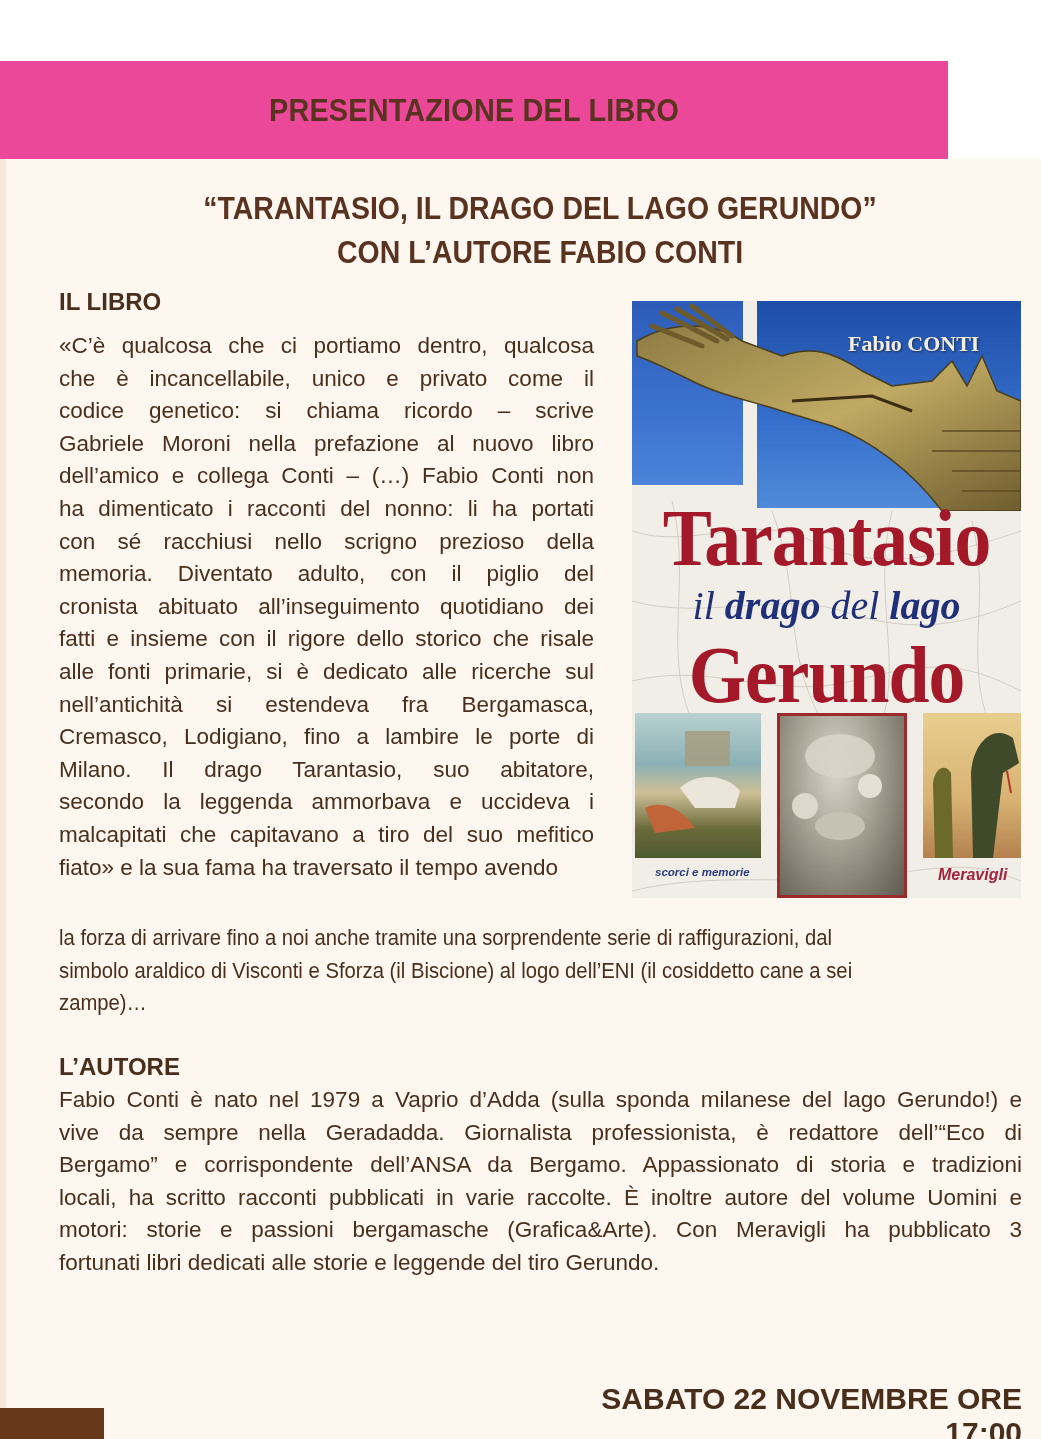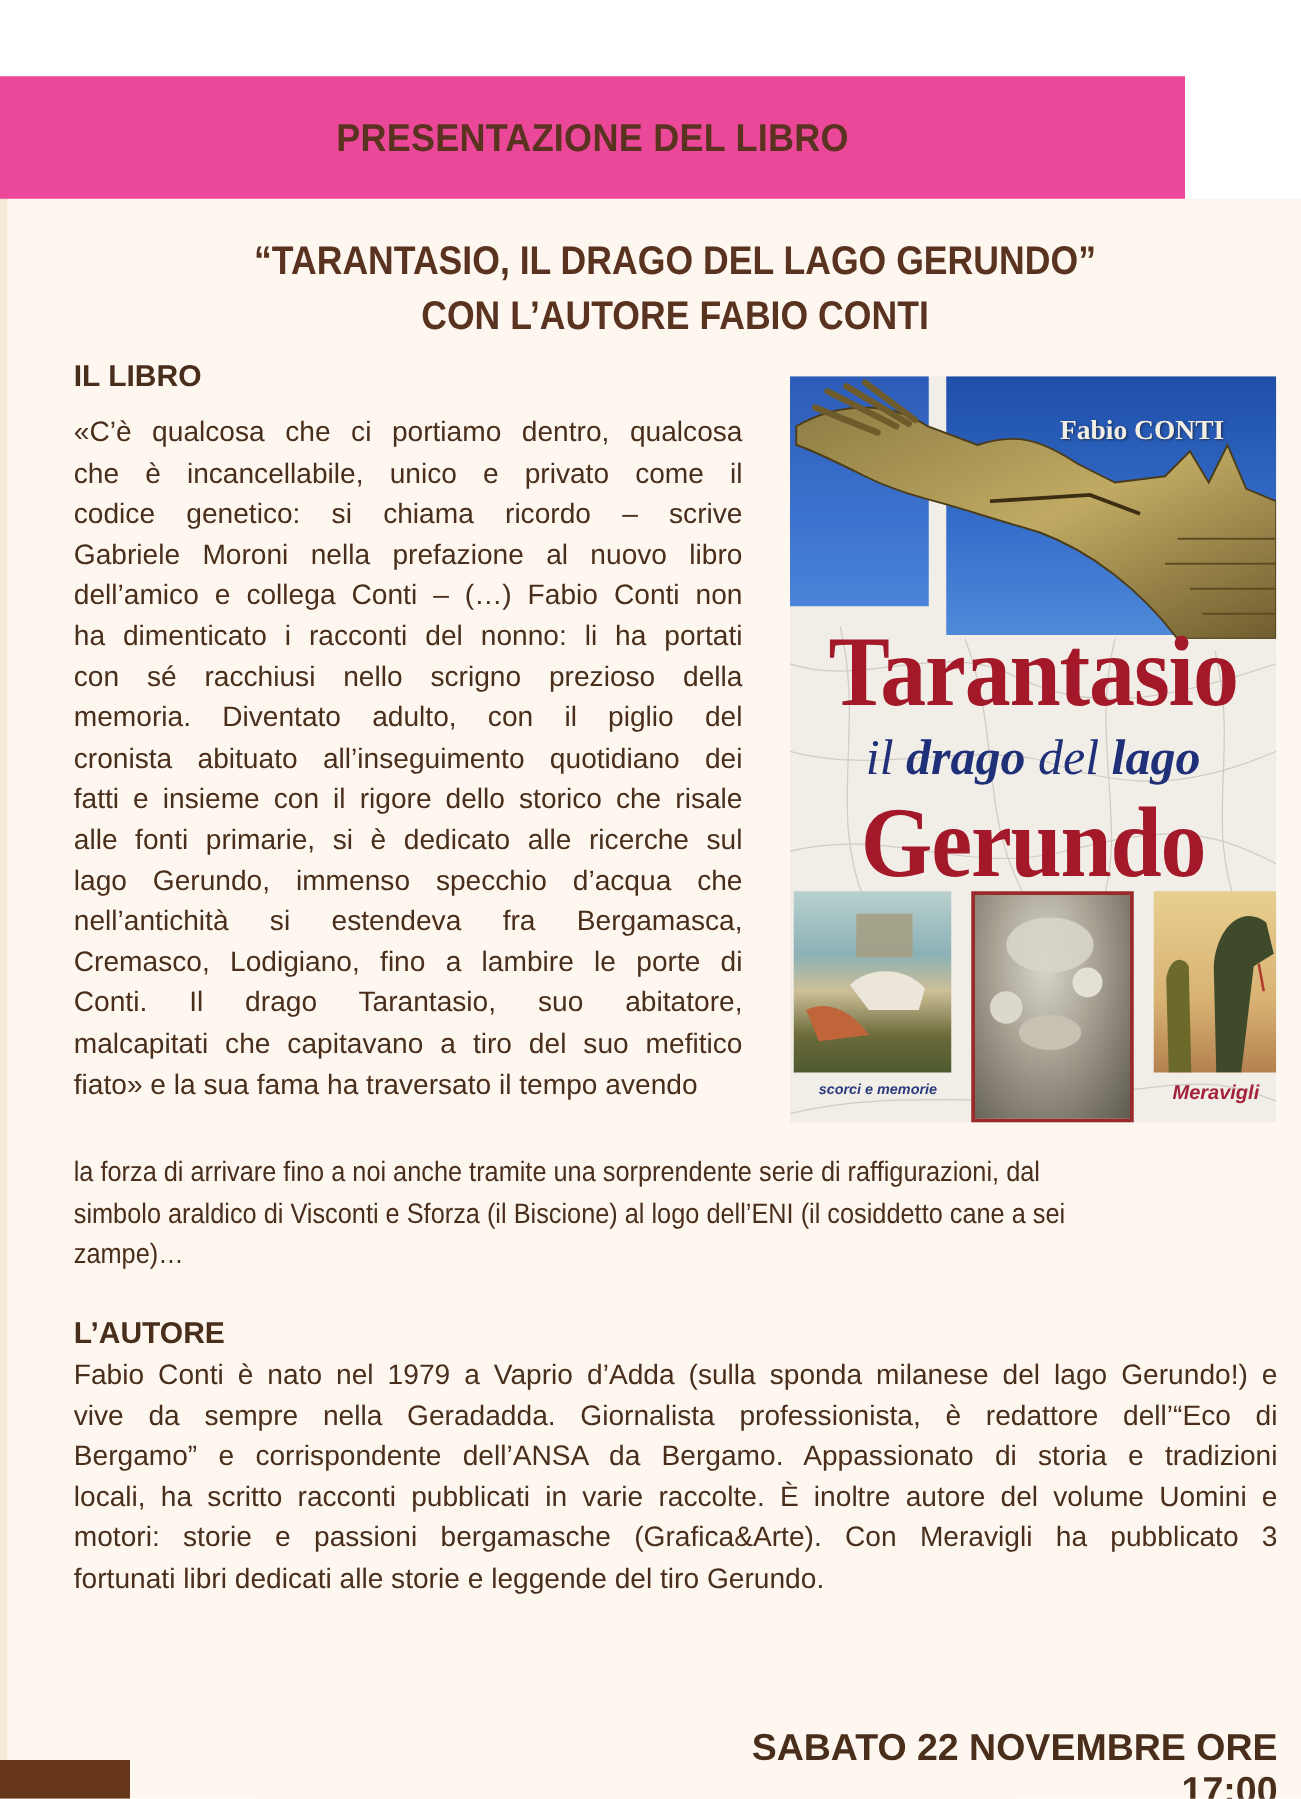--- a/index.html
+++ b/index.html
@@ -150,24 +150,24 @@
   <span class="line">che è incancellabile, unico e privato come il</span>
   <span class="line">codice genetico: si chiama ricordo – scrive</span>
   <span class="line">Gabriele Moroni nella prefazione al nuovo libro</span>
   <span class="line">dell’amico e collega Conti – (…) Fabio Conti non</span>
   <span class="line">ha dimenticato i racconti del nonno: li ha portati</span>
   <span class="line">con sé racchiusi nello scrigno prezioso della</span>
   <span class="line">memoria. Diventato adulto, con il piglio del</span>
   <span class="line">cronista abituato all’inseguimento quotidiano dei</span>
   <span class="line">fatti e insieme con il rigore dello storico che risale</span>
   <span class="line">alle fonti primarie, si è dedicato alle ricerche sul</span>
-  <span class="line">lago Gerundo, immenso specchio d’acqua che</span>
   <span class="line">nell’antichità si estendeva fra Bergamasca,</span>
   <span class="line">Cremasco, Lodigiano, fino a lambire le porte di</span>
-  <span class="line">Conti. Il drago Tarantasio, suo abitatore,</span>
+  <span class="line">Milano. Il drago Tarantasio, suo abitatore,</span>
+  <span class="line">secondo la leggenda ammorbava e uccideva i</span>
   <span class="line">malcapitati che capitavano a tiro del suo mefitico</span>
   <span class="line last">fiato» e la sua fama ha traversato il tempo avendo</span>
 </div>
 
 <div class="cover">
   <svg class="map-lines" width="389" height="597" viewBox="0 0 389 597">
     <g stroke="#c9c4ba" stroke-width="1" fill="none" opacity="0.8">
       <path d="M0 230 C60 250 120 210 180 240 S300 260 389 230"></path>
       <path d="M0 300 C70 320 150 290 210 310 S320 330 389 300"></path>
       <path d="M0 380 C80 360 140 400 220 380 S330 360 389 390"></path>

